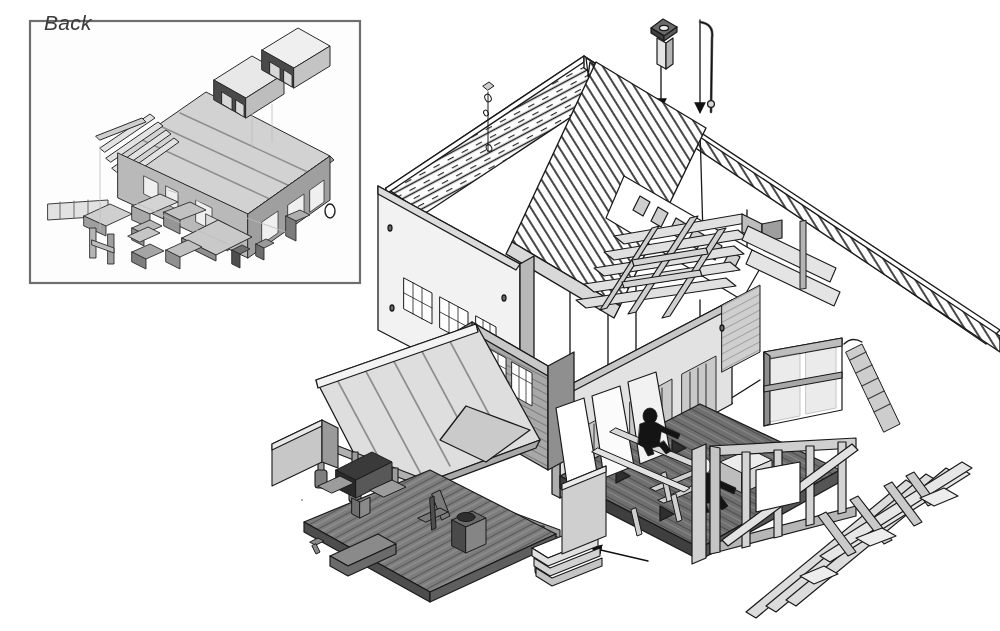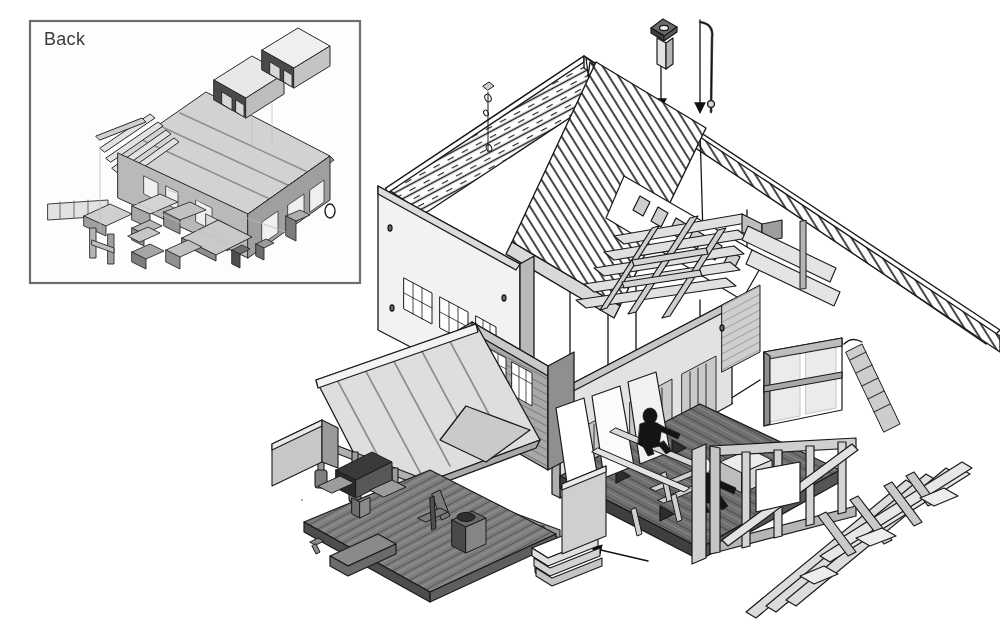--- a/index.html
+++ b/index.html
@@ -19,27 +19,28 @@
   }
   #scene {
     position: absolute;
     inset: 0;
     width: 1000px;
     height: 631px;
   }
   #inset-label {
     position: absolute;
     left: 44px;
-    top: 30px;
-    font-size: 18px;
+    top: 12px;
+    font-size: 21px;
     color: #3b3b3b;
     letter-spacing: 0.3px;
     font-family: "Liberation Sans", sans-serif;
     line-height: 1;
     white-space: pre;
+    font-style: italic;
   }
 </style>
 </head>
 <body>
 
 <div id="page">
 
   <svg id="scene" viewBox="0 0 1000 631">
     <defs>
 

